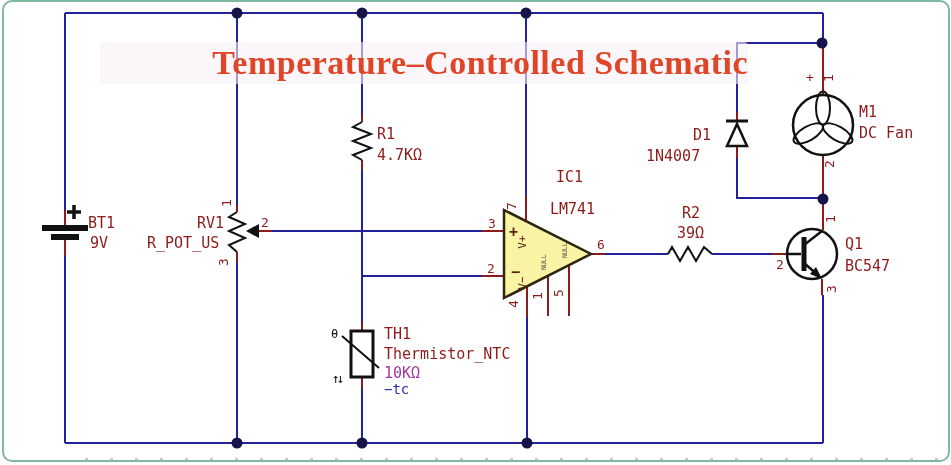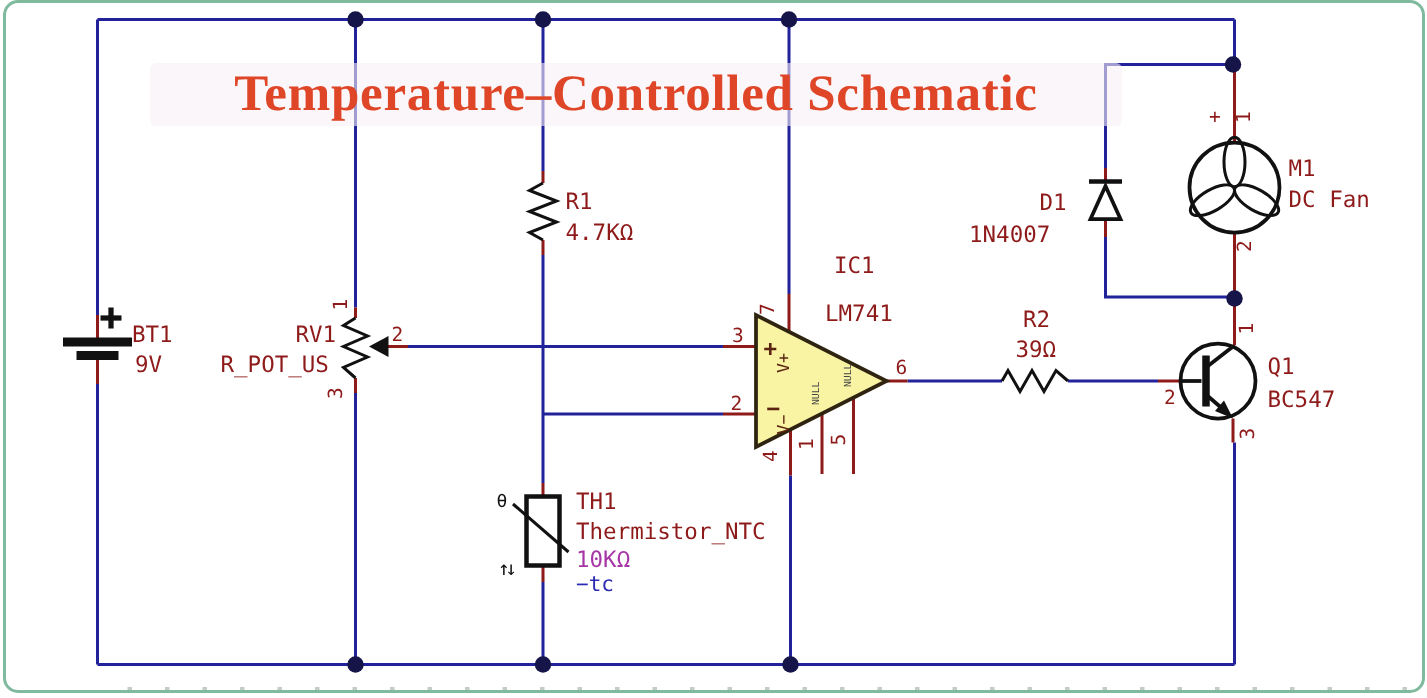--- a/index.html
+++ b/index.html
@@ -5,21 +5,21 @@
   html,body{margin:0;padding:0;background:#ffffff;}
   .canvas{
     position:relative;width:951px;height:465px;background:#ffffff;
     font-family:"DejaVu Sans Mono", monospace;overflow:hidden;
   }
   .frame{
     position:absolute;left:2px;top:0px;width:944px;height:458px;
     border:2px solid var(--c-border,#7fb99e);border-radius:10px;pointer-events:none;
   }
   .title{
-    position:absolute;left:100px;top:42px;width:648px;text-align:center;
+    position:absolute;left:100px;top:42px;width:648px;text-align:right;
     font-family:"Liberation Serif", serif;font-weight:bold;font-size:34px;
     letter-spacing:0.5px;color:var(--c-title,#df4527);
     background:rgba(247,240,246,0.6);border-radius:4px;line-height:42px;height:42px;
   }
   svg{position:absolute;left:0;top:0;}
   svg text{font-family:"DejaVu Sans Mono", monospace;}
   .wire{stroke:var(--c-wire,#22229a);stroke-width:2;fill:none;}
   .pinw{stroke:var(--c-pin,#8e1a1a);stroke-width:2;fill:none;}
   .sym{stroke:var(--c-symbol,#111111);stroke-width:2;fill:none;}
   .symf{stroke:var(--c-symbol,#111111);stroke-width:2.5;fill:#ffffff;}

